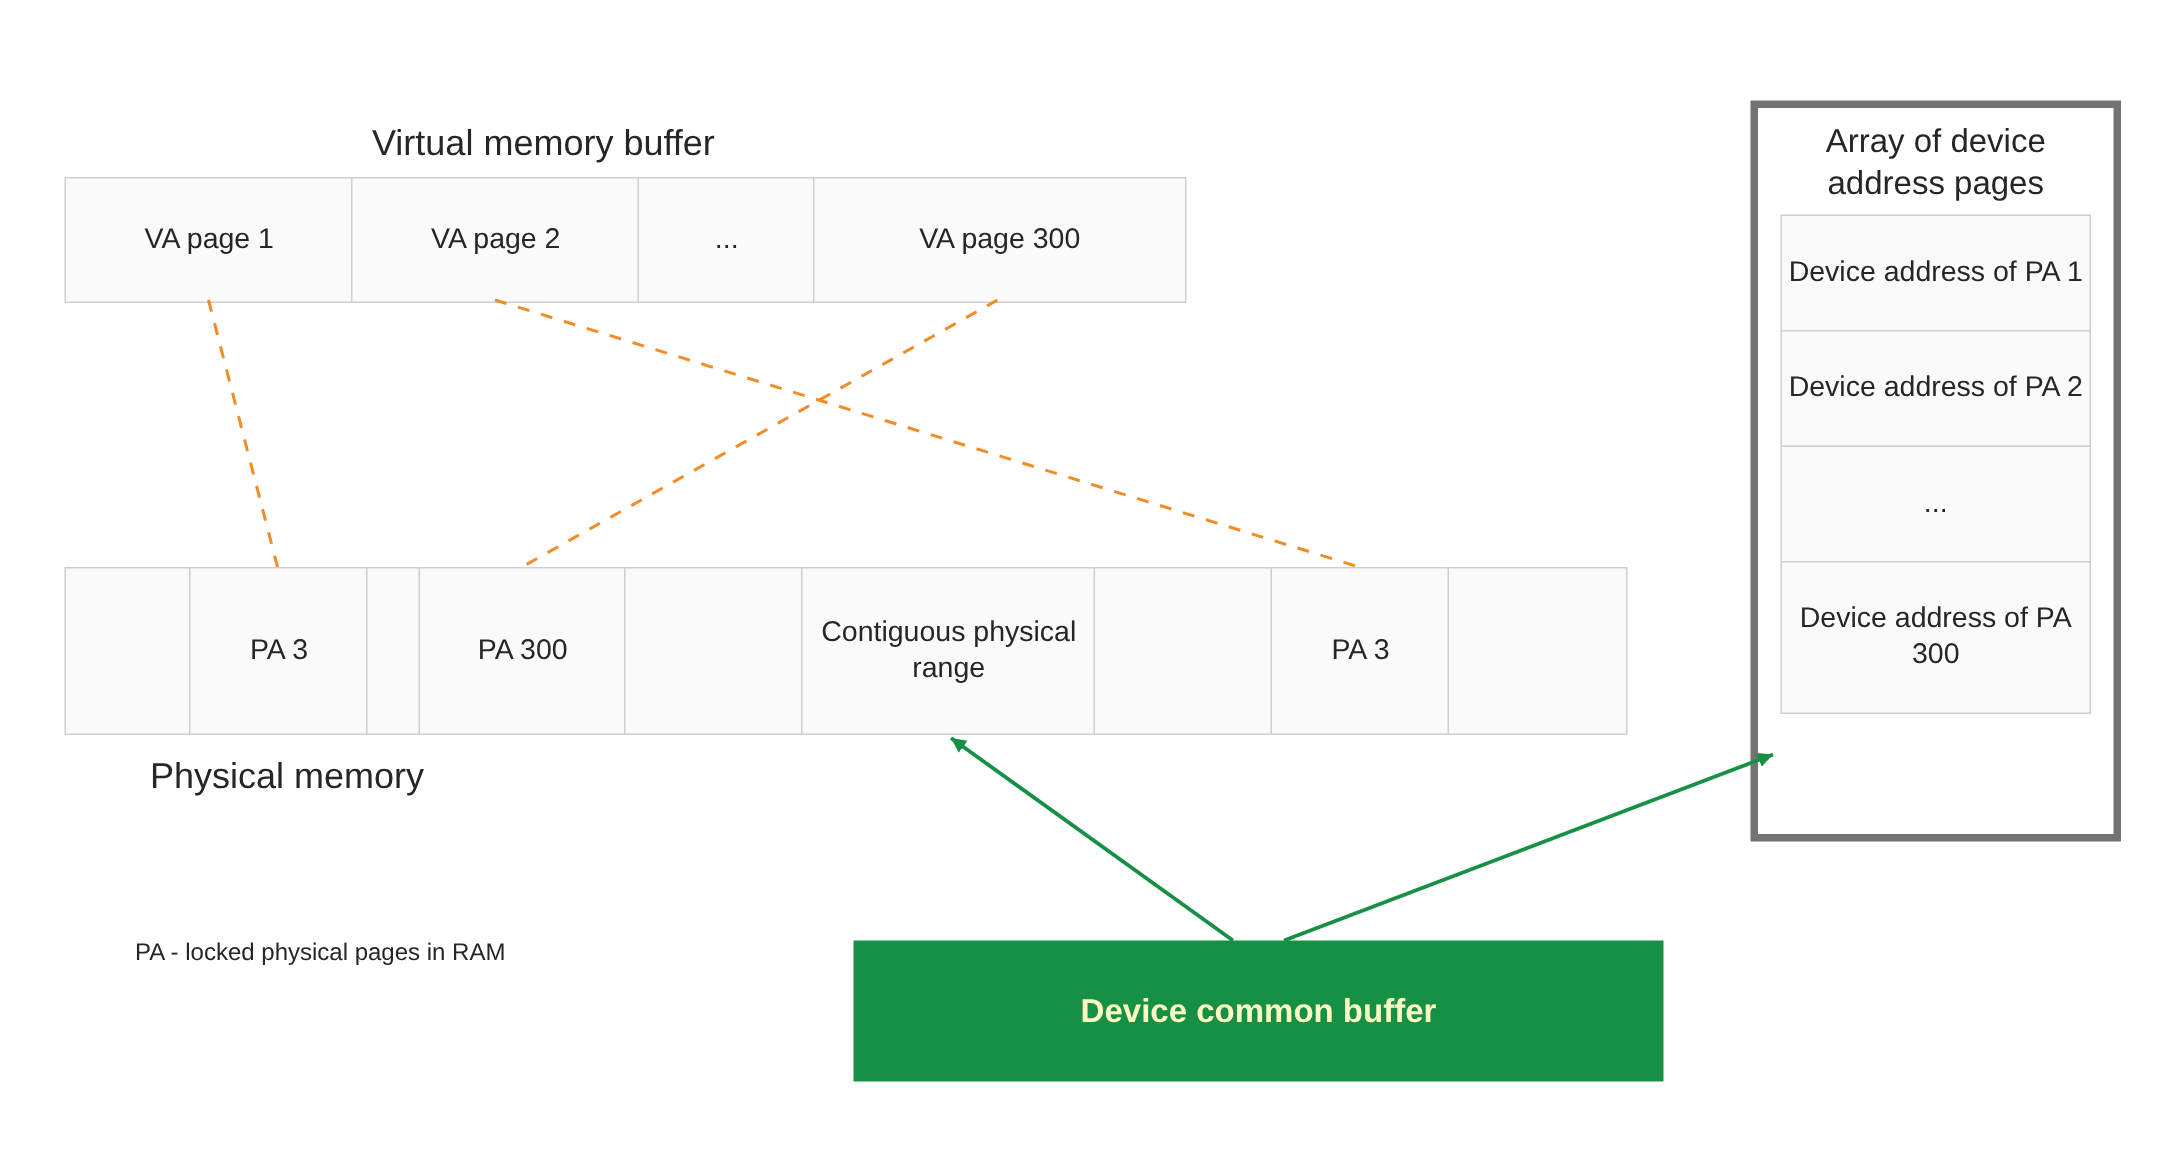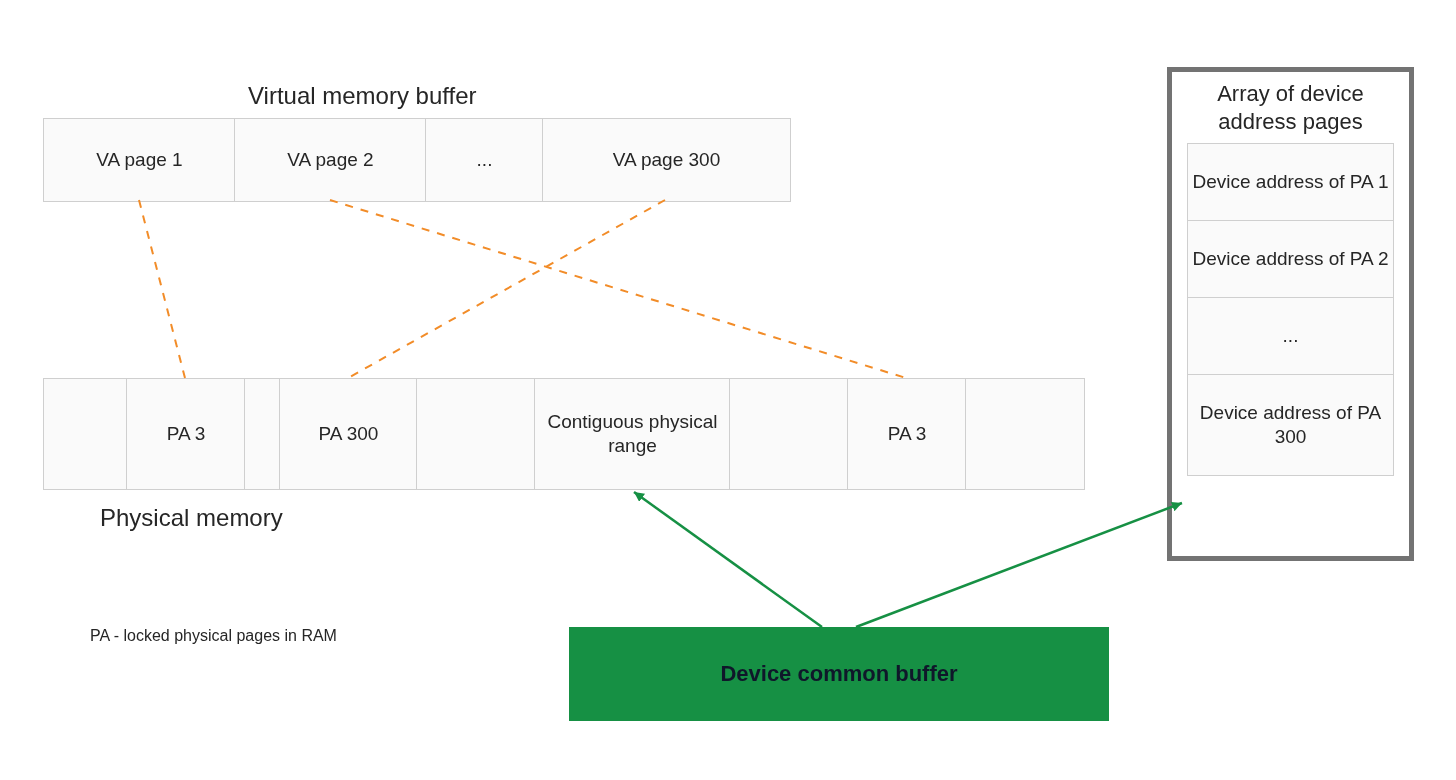--- a/index.html
+++ b/index.html
@@ -2,21 +2,21 @@
 <html><head>
 <meta charset="utf-8">
 <style>
   html,body{margin:0;padding:0;width:1456px;height:780px;background:#fff;
     font-family:-apple-system,BlinkMacSystemFont,"Segoe UI",Helvetica,Arial,sans-serif;
     color:#262626;}
   .box{position:absolute;border:1px solid #cfcfcf;background:#fafafa;
     display:flex;align-items:center;justify-content:center;text-align:center;
     font-size:19px;line-height:1.25;}
   .label{position:absolute;font-size:23px;color:#262626;}
-  .green-box{position:absolute;background:#169044;color:#0f172a;
+  .green-box{position:absolute;background:#169044;color:#fef9c3;
     display:flex;align-items:center;justify-content:center;
     font-weight:600;font-size:22px;}
   svg{position:absolute;left:0;top:0;pointer-events:none;}
 </style>
 </head>
 <body>
 
 <div class="label" style="left:248px;top:82px;font-size:24px;">Virtual memory buffer</div>
 
 <div class="box" style="left:43px;top:118px;width:191px;height:82px;">VA page 1</div>

